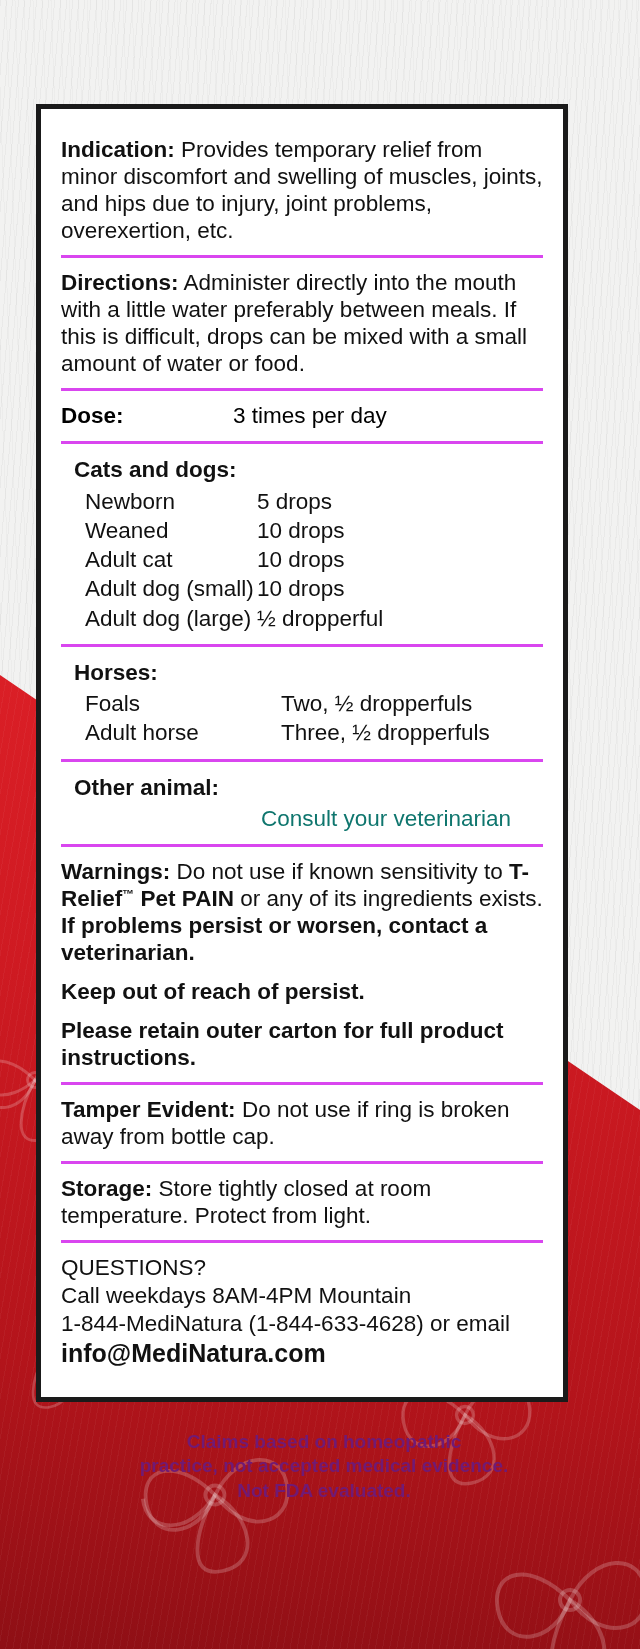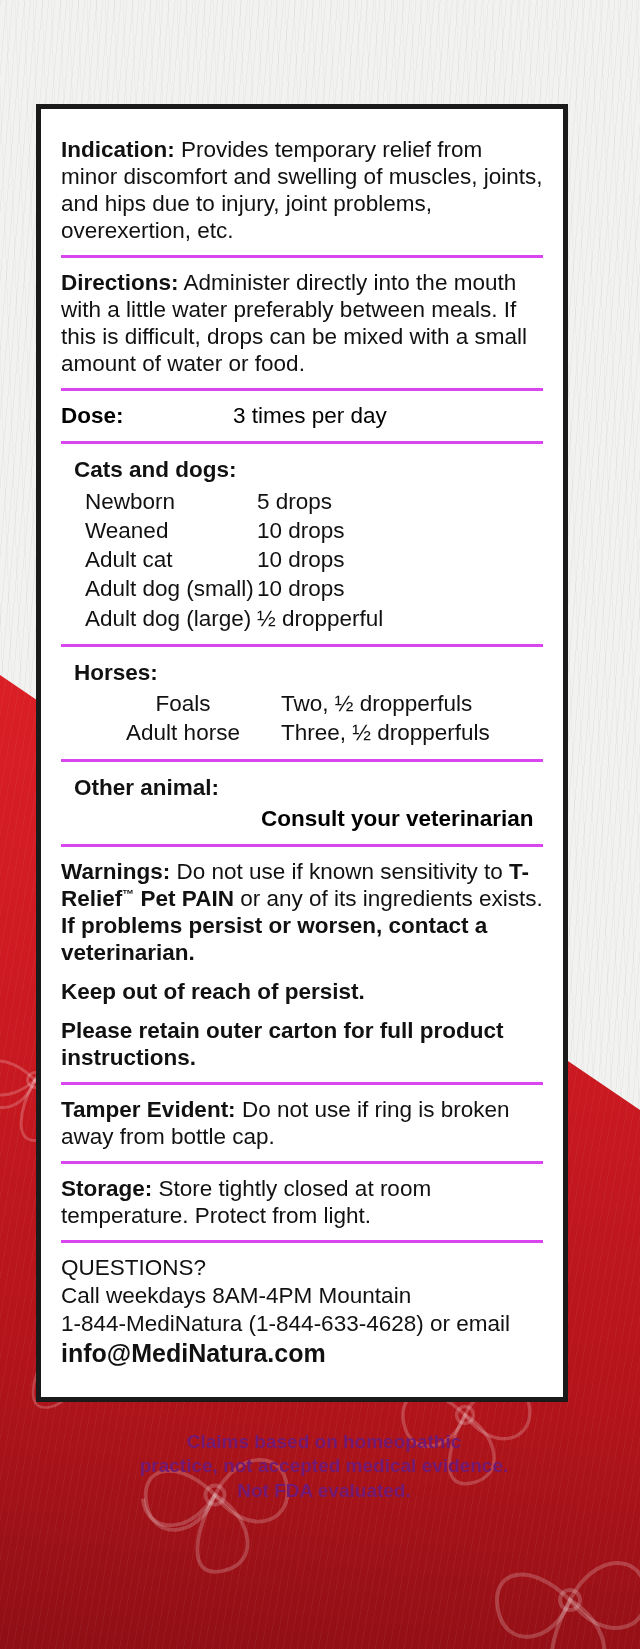--- a/index.html
+++ b/index.html
@@ -124,29 +124,28 @@
     margin: 0 0 2px 13px;
   }
   .indent-row {
     display: flex;
     font-size: 22.5px;
     line-height: 1.30;
     color: #111;
     padding-left: 24px;
   }
   .indent-row .k { width: 172px; flex: 0 0 auto; }
-  .indent-row.horse .k { width: 196px; text-align: center; }
+  .indent-row.horse .k { width: 196px; }
   .indent-row .v { flex: 1 1 auto; }
 
   .right-only {
     font-size: 22.5px;
     line-height: 1.3;
-    color: #000000;
+    color: #0f766e;
     padding-left: 200px;
-    font-weight: bold;
   }
 
   .qtitle {
     font-size: 22.5px;
     line-height: 1.25;
     color: #111;
     margin: 0;
   }
   .qline {
     font-size: 22.5px;

